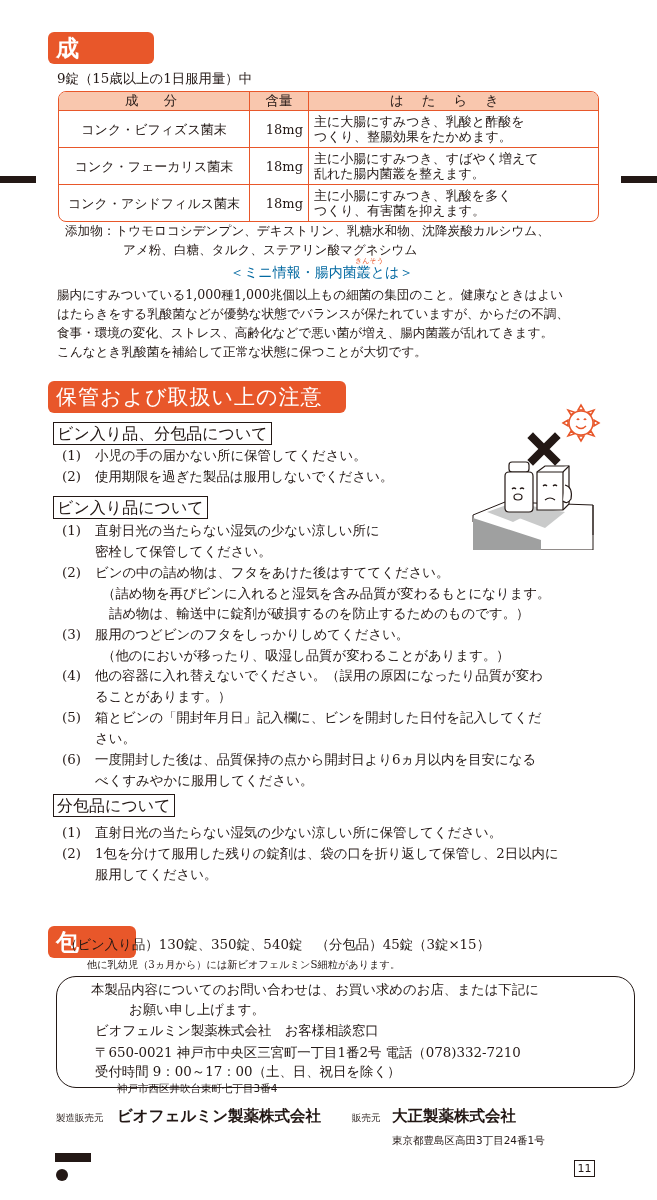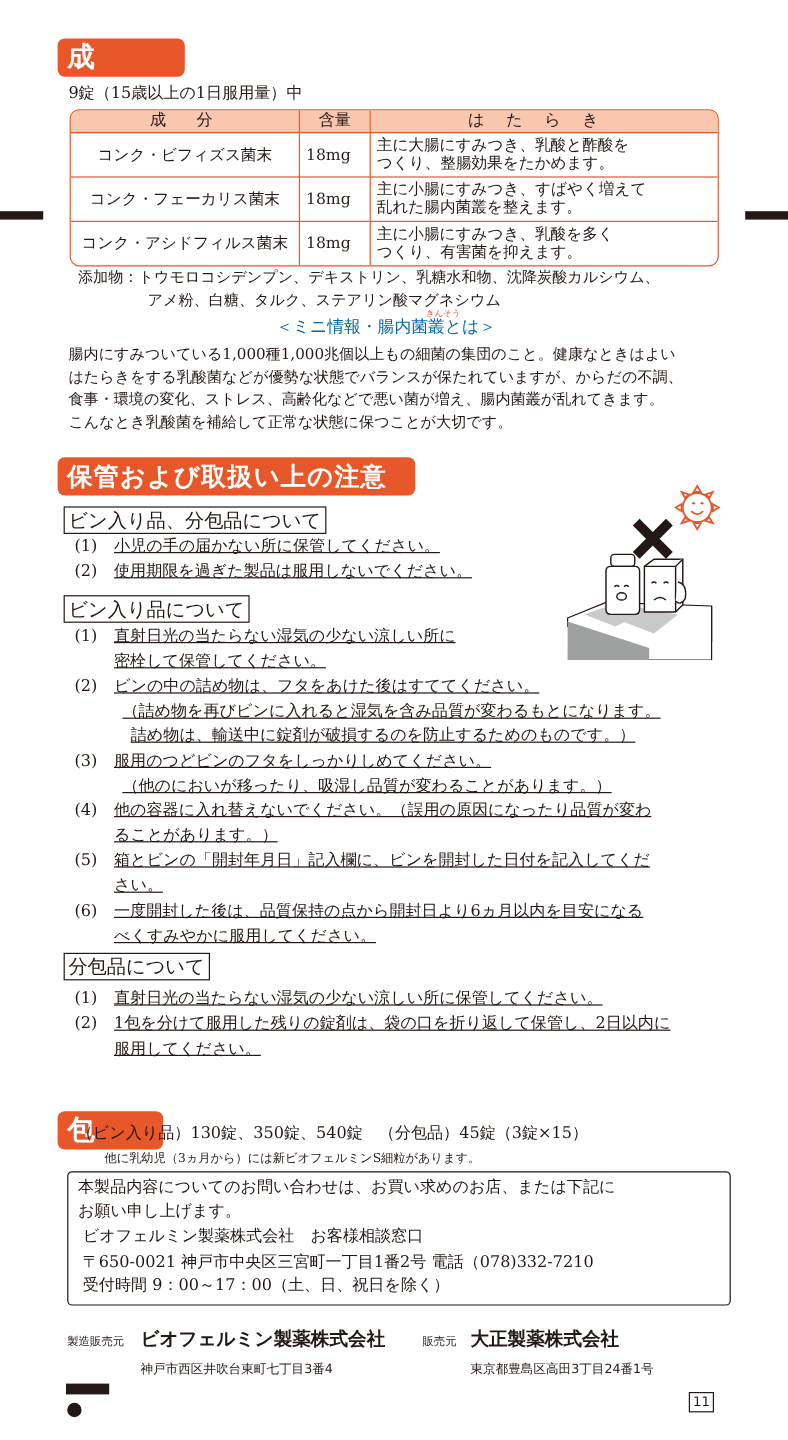--- a/index.html
+++ b/index.html
@@ -17,28 +17,28 @@
               border-spacing:0; border:1.5px solid #e8572a; border-radius:8px; overflow:hidden;
               font-size:13px; }
   table.ing th { background:#f9c7ae; font-weight:normal; height:18px; line-height:18px;
                  border-right:1.5px solid #e8572a; border-bottom:1.5px solid #e8572a; padding:0;
                  letter-spacing:6px; font-size:13.4px; }
   table.ing td { border-right:1.5px solid #e8572a; border-bottom:1.5px solid #e8572a;
                  height:36px; padding:0 5px; line-height:15px; font-size:13px; }
   table.ing tr > *:last-child { border-right:none; }
   table.ing tr:last-child td { border-bottom:none; }
   td.name { text-align:center; width:180px; }
-  td.amount { text-align:left; width:48px; }
+  td.amount { text-align:right; width:48px; }
   .subhead { position:absolute; border:1.3px solid #231815; font-family:"DejaVu Sans","Liberation Sans",sans-serif;
              font-size:16px; line-height:21px; height:21px; padding:0 3px; }
-  .item { position:absolute; left:62px; font-size:13.4px; line-height:20.5px;text-decoration:underline; }
+  .item { position:absolute; left:62px; font-size:13.4px; line-height:20.5px; }
   .item .num { display:inline-block; width:33px; }
   .indent { padding-left:33px; }
   .contact { position:absolute; left:56px; top:976px; width:551px; height:110px;
-             border:1.5px solid #231815; border-radius:4px; font-size:13.4px; line-height:19.5px; }
+             border:1.5px solid #231815; border-radius:20px; font-size:13.4px; line-height:19.5px;padding-left:26px; }
   .page-num { position:absolute; left:574px; top:1160px; width:19px; height:15px; border:1px solid #231815;
               font-family:"DejaVu Sans","Liberation Sans",sans-serif; font-size:11px; line-height:15px; text-align:center; }
 </style>
 </head>
 <body>
 
 <div class="crop-mark" style="left:0;top:176px;width:36px;"></div>
 <div class="crop-mark" style="left:621px;top:176px;width:36px;"></div>
 
 <div class="heading" style="left:48px;top:32px;width:98px;padding:0 0 0 8px;letter-spacing:20px;">成　分</div>
@@ -87,21 +87,21 @@
 
 <div class="abs sans" style="left:355px;top:256px;font-size:7px;color:#e8572a;">きんそう</div>
 <div class="abs sans" style="left:230px;top:264px;font-size:14px;color:#0369a1;">＜ミニ情報・腸内菌叢とは＞</div>
 <div class="abs t12" style="left:57px;top:285px;width:560px;line-height:19px;">
   <div>腸内にすみついている1,000種1,000兆個以上もの細菌の集団のこと。健康なときはよい</div>
   <div>はたらきをする乳酸菌などが優勢な状態でバランスが保たれていますが、からだの不調、</div>
   <div>食事・環境の変化、ストレス、高齢化などで悪い菌が増え、腸内菌叢が乱れてきます。</div>
   <div>こんなとき乳酸菌を補給して正常な状態に保つことが大切です。</div>
 </div>
 
-<div class="heading" style="left:48px;top:381px;width:282px;font-weight:bold;font-size:21px;">保管および取扱い上の注意</div>
+<div class="heading" style="left:48px;top:381px;width:282px;font-weight:normal;font-size:21px;">保管および取扱い上の注意</div>
 
 <div class="subhead" style="left:53px;top:422px;">ビン入り品、分包品について</div>
 <div class="item" style="top:446px;"><span class="num">(1)</span><span>小児の手の届かない所に保管してください。</span></div>
 <div class="item" style="top:467px;"><span class="num">(2)</span><span>使用期限を過ぎた製品は服用しないでください。</span></div>
 
 <div class="subhead" style="left:53px;top:496px;">ビン入り品について</div>
 <div class="item" style="top:521px;">
   <span class="num">(1)</span><span>直射日光の当たらない湿気の少ない涼しい所に</span><br>
   <span class="indent">密栓して保管してください。</span>
 </div>
@@ -173,28 +173,28 @@
     <path d="M100 85 q8 2 6 14 q-4 6 -8 2"></path>
   </g>
 </svg>
 
 <div class="heading" style="left:48px;top:895px;width:72px;letter-spacing:8px;margin-top:31px;">包　装</div>
 <div class="abs t13" style="left:64px;top:936px;">（ビン入り品）130錠、350錠、540錠　（分包品）45錠（3錠×15）</div>
 <div class="abs" style="left:87px;top:958px;font-size:10.2px;">他に乳幼児（3ヵ月から）には新ビオフェルミンS細粒があります。</div>
 
 <div class="contact">
   <div style="padding:3px 0 0 8px;">本製品内容についてのお問い合わせは、お買い求めのお店、または下記に</div>
-  <div style="padding-left:8px;">お願い申し上げます。</div>
+  <div style="padding-left:8px;margin-left:38px;">お願い申し上げます。</div>
   <div style="padding:2px 0 0 12px;">ビオフェルミン製薬株式会社　お客様相談窓口</div>
   <div style="padding:2px 0 0 12px;">〒650-0021 神戸市中央区三宮町一丁目1番2号 電話（078)332-7210</div>
   <div style="padding-left:12px;">受付時間 9：00～17：00（土、日、祝日を除く）</div>
 </div>
 
 <div class="abs sans" style="left:56px;top:1112px;font-size:9.5px;">製造販売元</div>
 <div class="abs sans" style="left:117px;top:1106px;font-size:15.5px;font-weight:bold;">ビオフェルミン製薬株式会社</div>
-<div class="abs sans" style="left:117px;top:1134px;font-size:10.5px;">神戸市西区井吹台東町七丁目3番4</div>
+<div class="abs sans" style="left:117px;top:1082px;font-size:10.5px;">神戸市西区井吹台東町七丁目3番4</div>
 <div class="abs sans" style="left:352px;top:1112px;font-size:9.5px;">販売元</div>
 <div class="abs sans" style="left:392px;top:1106px;font-size:15.5px;font-weight:bold;">大正製薬株式会社</div>
 <div class="abs sans" style="left:392px;top:1134px;font-size:10.5px;">東京都豊島区高田3丁目24番1号</div>
 
 <div class="crop-mark" style="left:55px;top:1153px;width:36px;height:9px;"></div>
 <div class="abs" style="left:56px;top:1169px;width:12px;height:12px;border-radius:50%;background:#231815;"></div>
 <div class="page-num">11</div>
 
 </body></html>

